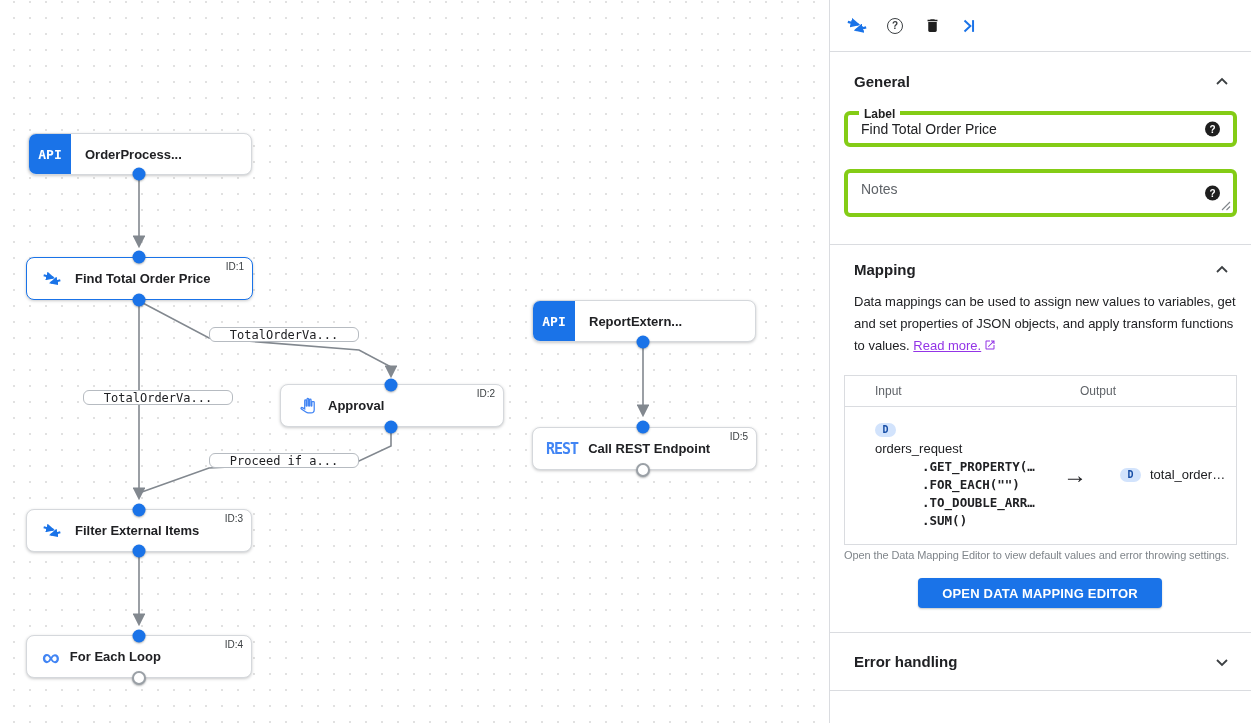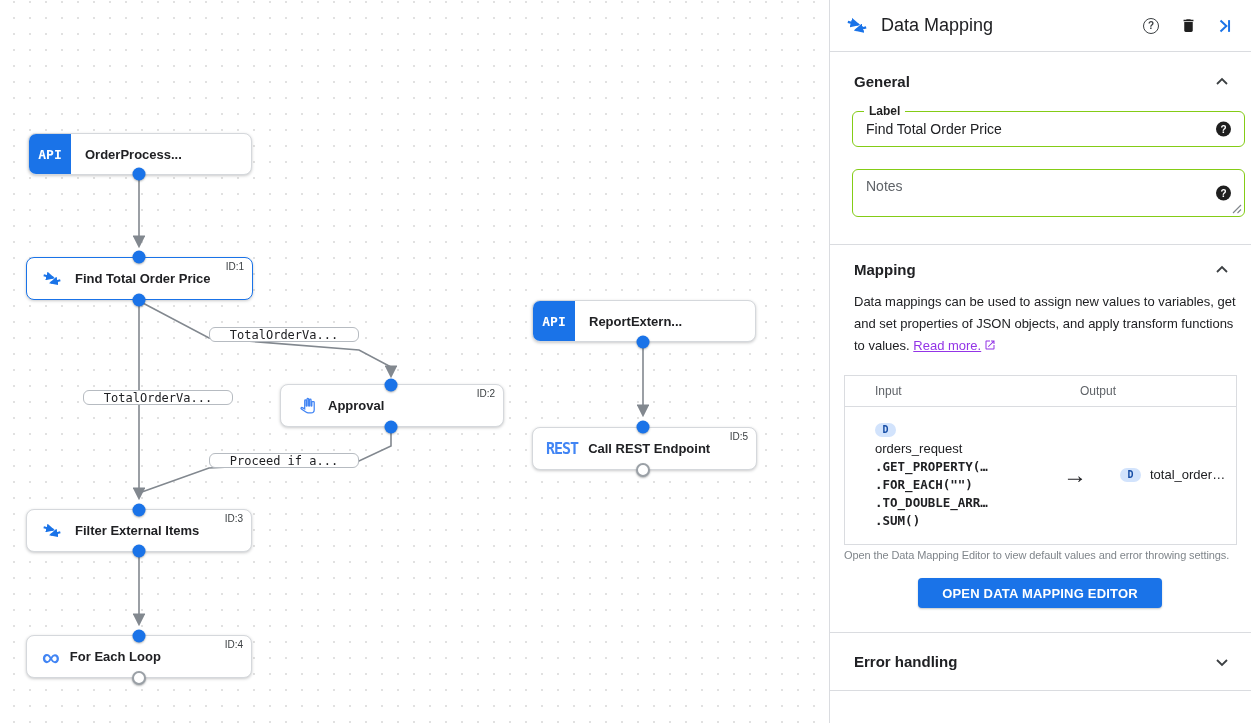--- a/index.html
+++ b/index.html
@@ -47,22 +47,22 @@
   .help-ring { width:16px; height:16px; border:1.7px solid #3c4043; border-radius:50%;
                display:flex; align-items:center; justify-content:center;
                font-size:10px; font-weight:bold; color:#3c4043; }
 
   .sect { padding:0 15px 0 14px; }
   .sect-head { display:flex; align-items:center; justify-content:space-between;
                margin:21px 6px 0 10px; }
   .sect-head h3 { font-size:15px; font-weight:bold; color:#202124; }
   .chev { width:16px; height:16px; cursor:pointer; }
 
-  .field { position:relative; border:1px solid #84cc16; border-radius:6px; margin-top:21px;
-           width:393px;margin-left:8px; }
+  .field { position:relative; border:4px solid #84cc16; border-radius:6px; margin-top:21px;
+           width:393px; }
   .field.lbl-field { height:36px; display:flex; align-items:center; }
   .float-lbl { position:absolute; top:-8px; left:11px; background:#fff; padding:0 5px;
                font-size:12px; font-weight:bold; color:#1f1f1f; }
   .field input { border:none; outline:none; flex:1; font-size:14px; color:#202124;
                  font-family:"Liberation Sans", sans-serif; margin:0 6px 0 13px; background:transparent; }
   .field.notes { height:48px; margin-top:22px; }
   .field textarea { border:none; outline:none; resize:none; width:340px; height:40px;
                     font-size:14px; color:#202124; font-family:"Liberation Sans", sans-serif;
                     margin:8px 0 0 13px; background:transparent; }
   .field textarea::placeholder { color:#5f6368; }
@@ -83,21 +83,21 @@
              font-size:12px; color:#5f6368; }
   .mt-head .c-in { width:225px; padding-left:30px; }
   .mt-head .c-out { padding-left:10px;text-align:center; }
   .mt-body { display:flex; align-items:center; padding:12px 0 14px 0; }
   .mt-input { width:195px; padding-left:30px; }
   .d-badge { display:inline-flex; align-items:center; justify-content:center; width:21px; height:14px;
              border-radius:8px; background:#d2e3fc; color:#174ea6; font-size:10px; font-weight:bold;
              font-family:"DejaVu Sans Mono", monospace; }
   .var-name { font-size:13px; color:#202124; margin:4px 0 2px 0; }
   .mono-line { font-family:"DejaVu Sans Mono", monospace; font-weight:bold; font-size:12.5px;
-               line-height:18px; color:#202124; white-space:nowrap; }
+               line-height:18px; color:#202124; white-space:nowrap;margin-left:47px; }
   .mt-arrow { width:70px; text-align:center; font-size:24px; color:#202124; }
   .mt-output { display:flex; align-items:center; gap:9px; padding-left:10px; font-size:13px; }
   .map-caption { font-size:11px; letter-spacing:-0.1px; color:#80868b; margin-top:4px;
                  white-space:nowrap; }
   .btn-row { text-align:center; margin:17px 0 24px 0; }
   .blue-btn { background:#1a73e8; color:#fff; border:none; border-radius:4px; height:30px;
               padding:0 24px; font-size:13px; font-weight:bold; letter-spacing:.2px;
               font-family:"Liberation Sans", sans-serif; cursor:pointer;
               box-shadow:0 1px 2px rgba(60,64,67,.3); }
   .err-row { display:flex; align-items:center; justify-content:space-between;
@@ -206,21 +206,20 @@
 
   <div id="panel">
 
     <div class="p-header">
       <span style="display:flex">
         <svg width="22" height="22" viewBox="0 0 24 24">
           <path d="M2 7.5 L13.5 10.5" stroke="#1a73e8" stroke-width="2.3" fill="none" marker-end="url(#arrBlue)"></path>
           <path d="M22 13.5 L10.5 16.5" stroke="#1a73e8" stroke-width="2.3" fill="none" marker-end="url(#arrBlue)"></path>
         </svg>
       </span>
-      <div class="p-title">Data Mapping</div>
       <span class="hicon">
           <span class="help-ring">?</span>
         </span>
       <span class="hicon">
         <svg width="17" height="17" viewBox="0 0 24 24">
           <path d="M6 19c0 1.1.9 2 2 2h8c1.1 0 2-.9 2-2V7H6v12zM19 4h-3.5l-1-1h-5l-1 1H5v2h14V4z" fill="#1f1f1f"></path>
         </svg>
       </span>
       <span class="hicon">
         <svg width="18" height="18" viewBox="0 0 20 20">

